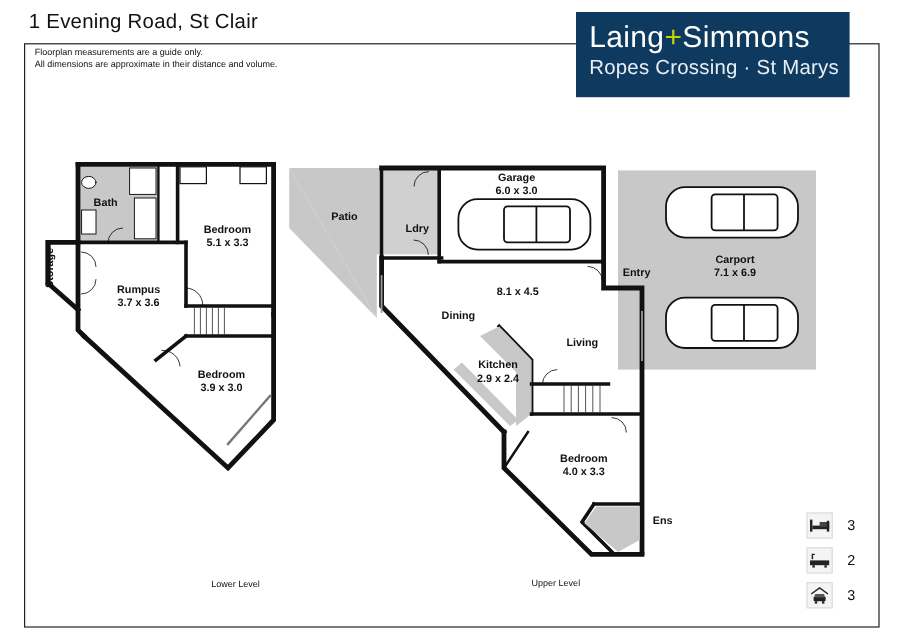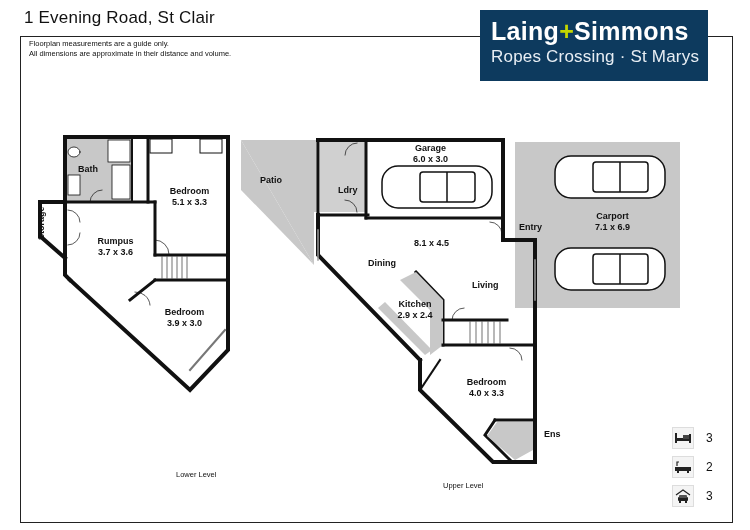--- a/index.html
+++ b/index.html
@@ -1,21 +1,21 @@
 <!DOCTYPE html>
 <html><head>
 <meta charset="utf-8">
 <style>
   html, body { margin:0; padding:0; background:#ffffff; }
   body { width:750px; height:530px; position:relative; overflow:hidden; font-family:"Liberation Sans", sans-serif; }
   .title { position:absolute; left:24px; top:8px; font-size:17px; color:#111; letter-spacing:0.2px; }
   .frame { position:absolute; left:20px; top:36px; width:713px; height:487px; border:1.5px solid #222; box-sizing:border-box; }
   .note { position:absolute; left:29px; top:39px; font-size:7.5px; line-height:9.5px; color:#111; }
   .logo { position:absolute; left:480px; top:10px; width:228px; height:71px; background:#0d3a5e; color:#fff; box-sizing:border-box; padding:6px 0 0 11px; }
-  .logo .l1 { font-size:25px; letter-spacing:0.3px; line-height:30px; font-weight:bold; }
+  .logo .l1 { font-size:25px; letter-spacing:0.3px; line-height:30px; font-weight:normal; }
   .logo .plus { color:#c4d600; }
   .logo .l2 { font-size:17px; line-height:22px; color:#e8eef4; letter-spacing:0.2px; }
   svg.plan { position:absolute; left:0; top:0; }
   .lbl { position:absolute; font-size:9px; font-weight:bold; color:#111; text-align:center; line-height:11px; }
   .lvl { position:absolute; font-size:7.5px; color:#111; }
   .stats { position:absolute; left:672px; top:423px; }
   .stat { display:flex; align-items:center; height:29px; }
   .stat .ic { width:22px; height:22px; background:#f4f4f4; border:1px solid #ddd; display:flex; align-items:center; justify-content:center; box-sizing:border-box; }
   .stat .n { margin-left:12px; font-size:12px; color:#111; }
 </style>
@@ -157,21 +157,21 @@
   </div>
 <div class="lbl" style="left:88px;top:236px;width:55px;">
     <div>Rumpus</div>
     <div>3.7 x 3.6</div>
   </div>
 <div class="lbl" style="left:157px;top:307px;width:55px;">
     <div>Bedroom</div>
     <div>3.9 x 3.0</div>
   </div>
 
-<div class="lbl" style="left:260px;top:175px;">
+<div class="lbl" style="left:276px;top:175px;">
     <div>Patio</div>
   </div>
 <div class="lbl" style="left:338px;top:185px;">
     <div>Ldry</div>
   </div>
 <div class="lbl" style="left:403px;top:143px;width:55px;">
     <div>Garage</div>
     <div>6.0 x 3.0</div>
   </div>
 <div class="lbl" style="left:585px;top:211px;width:55px;">
@@ -195,21 +195,21 @@
     <div>2.9 x 2.4</div>
   </div>
 <div class="lbl" style="left:459px;top:377px;width:55px;">
     <div>Bedroom</div>
     <div>4.0 x 3.3</div>
   </div>
 <div class="lbl" style="left:498px;top:429px;padding-left:46px;">
     <div>Ens</div>
   </div>
 
-<div class="lvl" style="left:176px;top:470px;text-align:center;">Lower Level</div>
+<div class="lvl" style="left:176px;top:482px;text-align:center;">Lower Level</div>
 <div class="lvl" style="left:443px;top:481px;">Upper Level</div>
 
 <div class="stats">
   <div class="stat">
     <span class="ic">
       <svg width="18" height="12">
           <rect x="1" y="1" width="2" height="10" fill="#222"></rect>
           <rect x="3" y="6" width="14" height="3" fill="#222"></rect>
           <rect x="9" y="3" width="8" height="4" fill="#444"></rect>
           <rect x="15" y="2" width="2" height="9" fill="#222"></rect>

